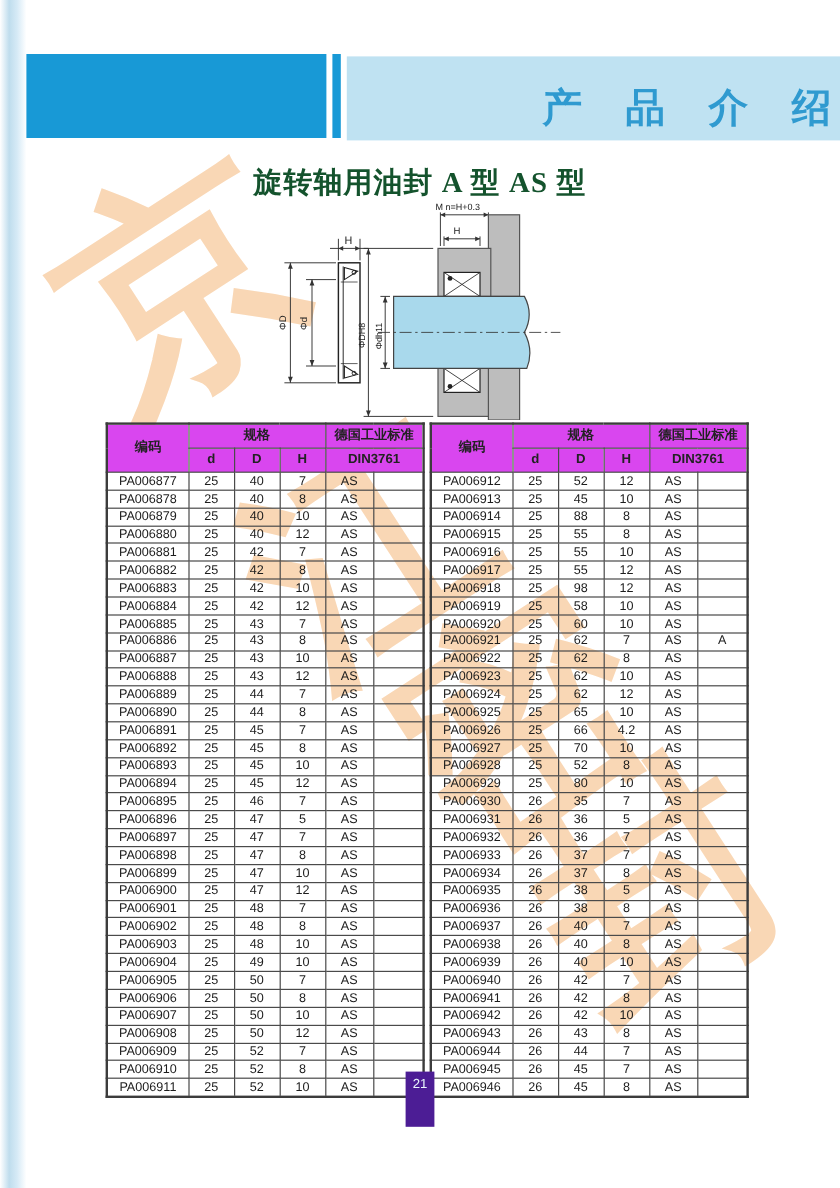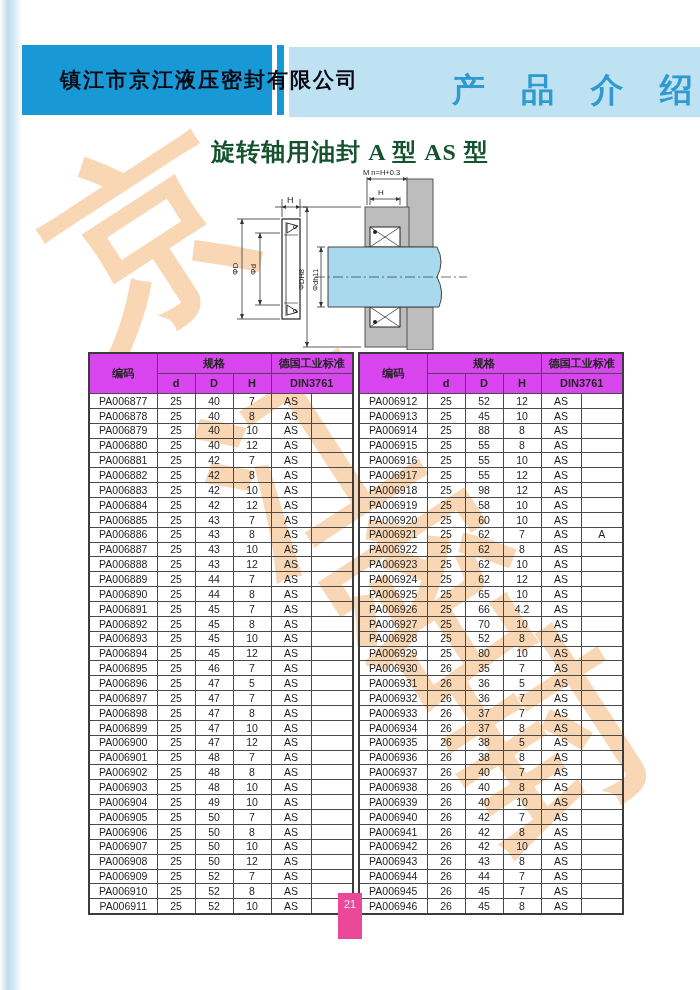--- a/index.html
+++ b/index.html
@@ -39,41 +39,40 @@
     background:transparent;border:2px solid #3c3c3c;}
   #left-table{left:88px;}
   #right-table{left:358px;}
   table.spec th,table.spec td{border:1px solid #4a4a4a;padding:0;margin:0;
     font-size:10.5px;line-height:1;text-align:center;color:#1d1d1d;overflow:hidden;white-space:nowrap;}
   table.spec th{background:#d946ef;font-weight:bold;height:19px;font-size:11px;color:#222;margin-top:33px;}
   table.spec td{height:13.86px;background:transparent;}
   table.spec .din-sub{font-weight:bold;}
 
   
-  .page-num{position:absolute;left:338px;top:893px;width:24px;height:46px;background:#ec4899;z-index:3;
+  .page-num{position:absolute;left:338px;top:893px;width:24px;height:46px;background:#4c1d95;z-index:3;
     color:#eaf6fc;font-size:11px;text-align:center;padding-top:5px;box-sizing:border-box;}
 
   svg text{font-family:"Liberation Sans",sans-serif;fill:#222;}
 </style>
 </head>
 <body>
 
 <div id="page">
 
   <div class="edge-strip"></div>
 
   <div class="wm wm1">京</div>
   <div class="wm wm2">江</div>
   <div class="wm wm3">密</div>
   <div class="wm wm4">封</div>
 
   <div class="hdr-dark"></div>
   <div class="hdr-stripe"></div>
   <div class="hdr-light"></div>
-  <div class="company">镇江市京江液压密封有限公司</div>
   <div class="section-label">产 品 介 绍</div>
 
   <div class="page-title">旋转轴用油封 A 型  AS 型</div>
 
   <svg class="diagram" viewBox="0 0 355 185">
 
     <line x1="107" y1="52" x2="107" y2="34" stroke="#333" stroke-width="0.8"></line>
     <line x1="125" y1="52" x2="125" y2="34" stroke="#333" stroke-width="0.8"></line>
     <line x1="100" y1="42" x2="132" y2="42" stroke="#333" stroke-width="0.8"></line>
     <path d="M107,42 l4,-2 l0,4 z" fill="#333"></path>

